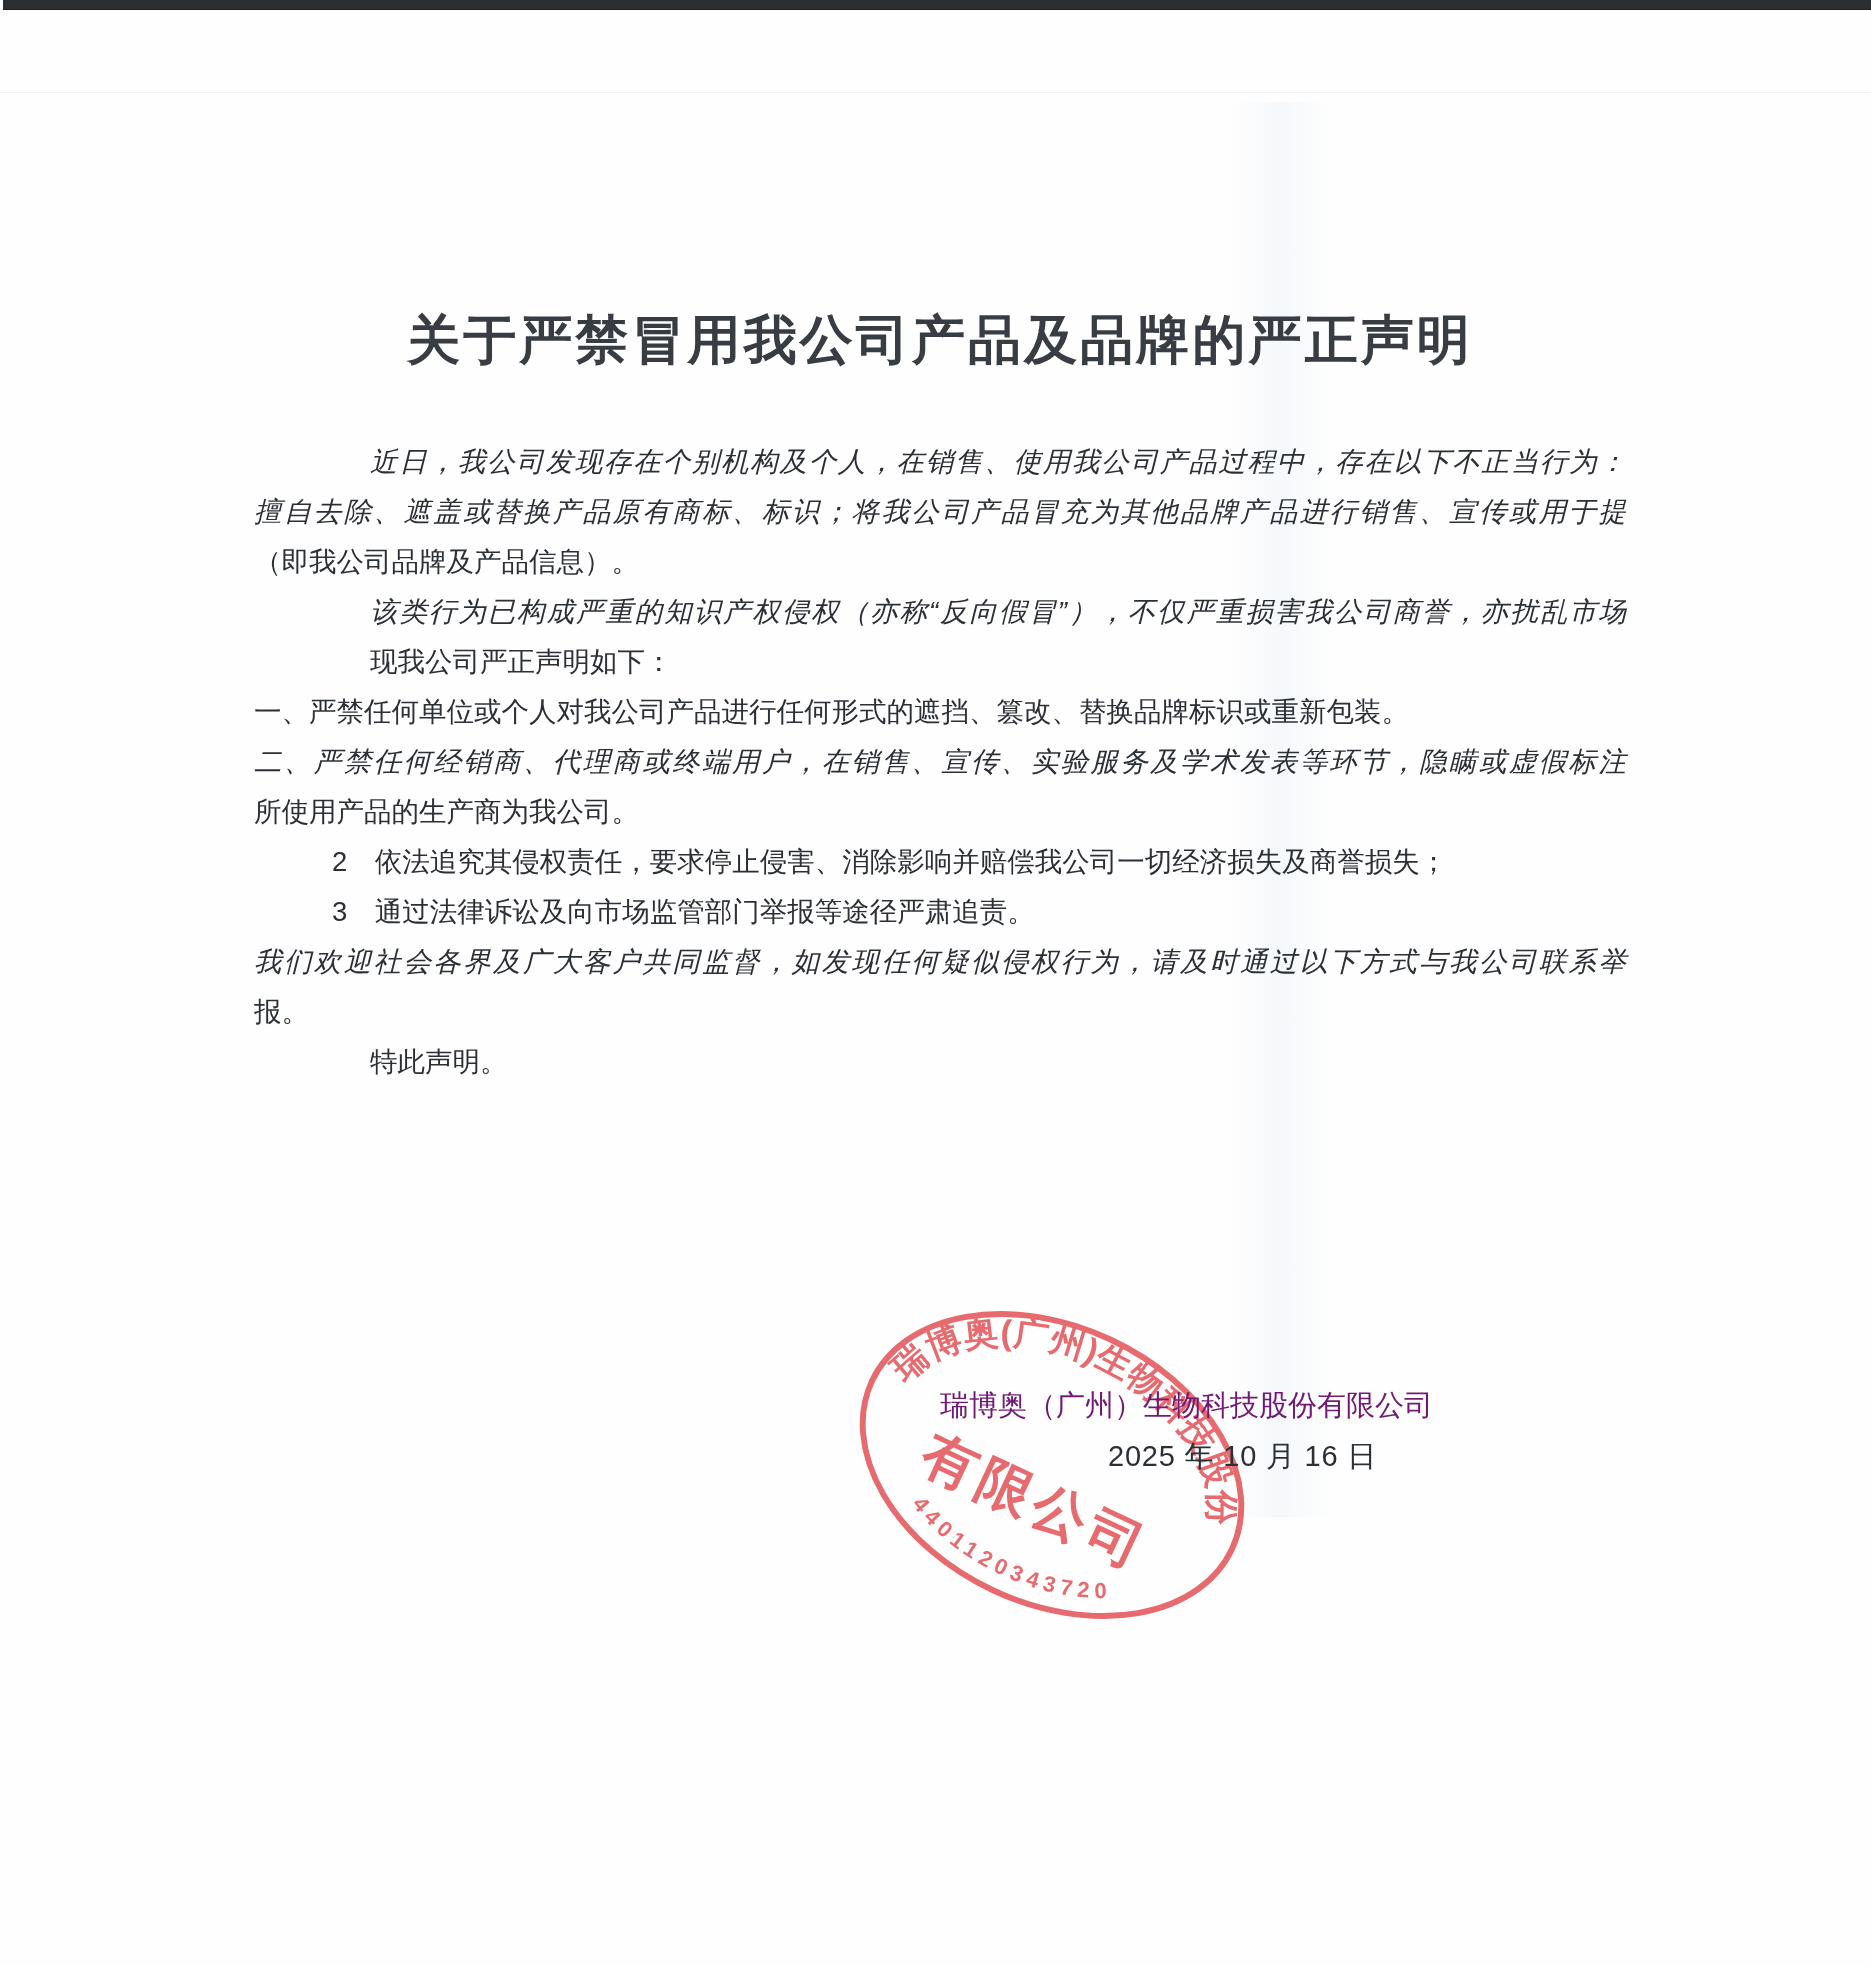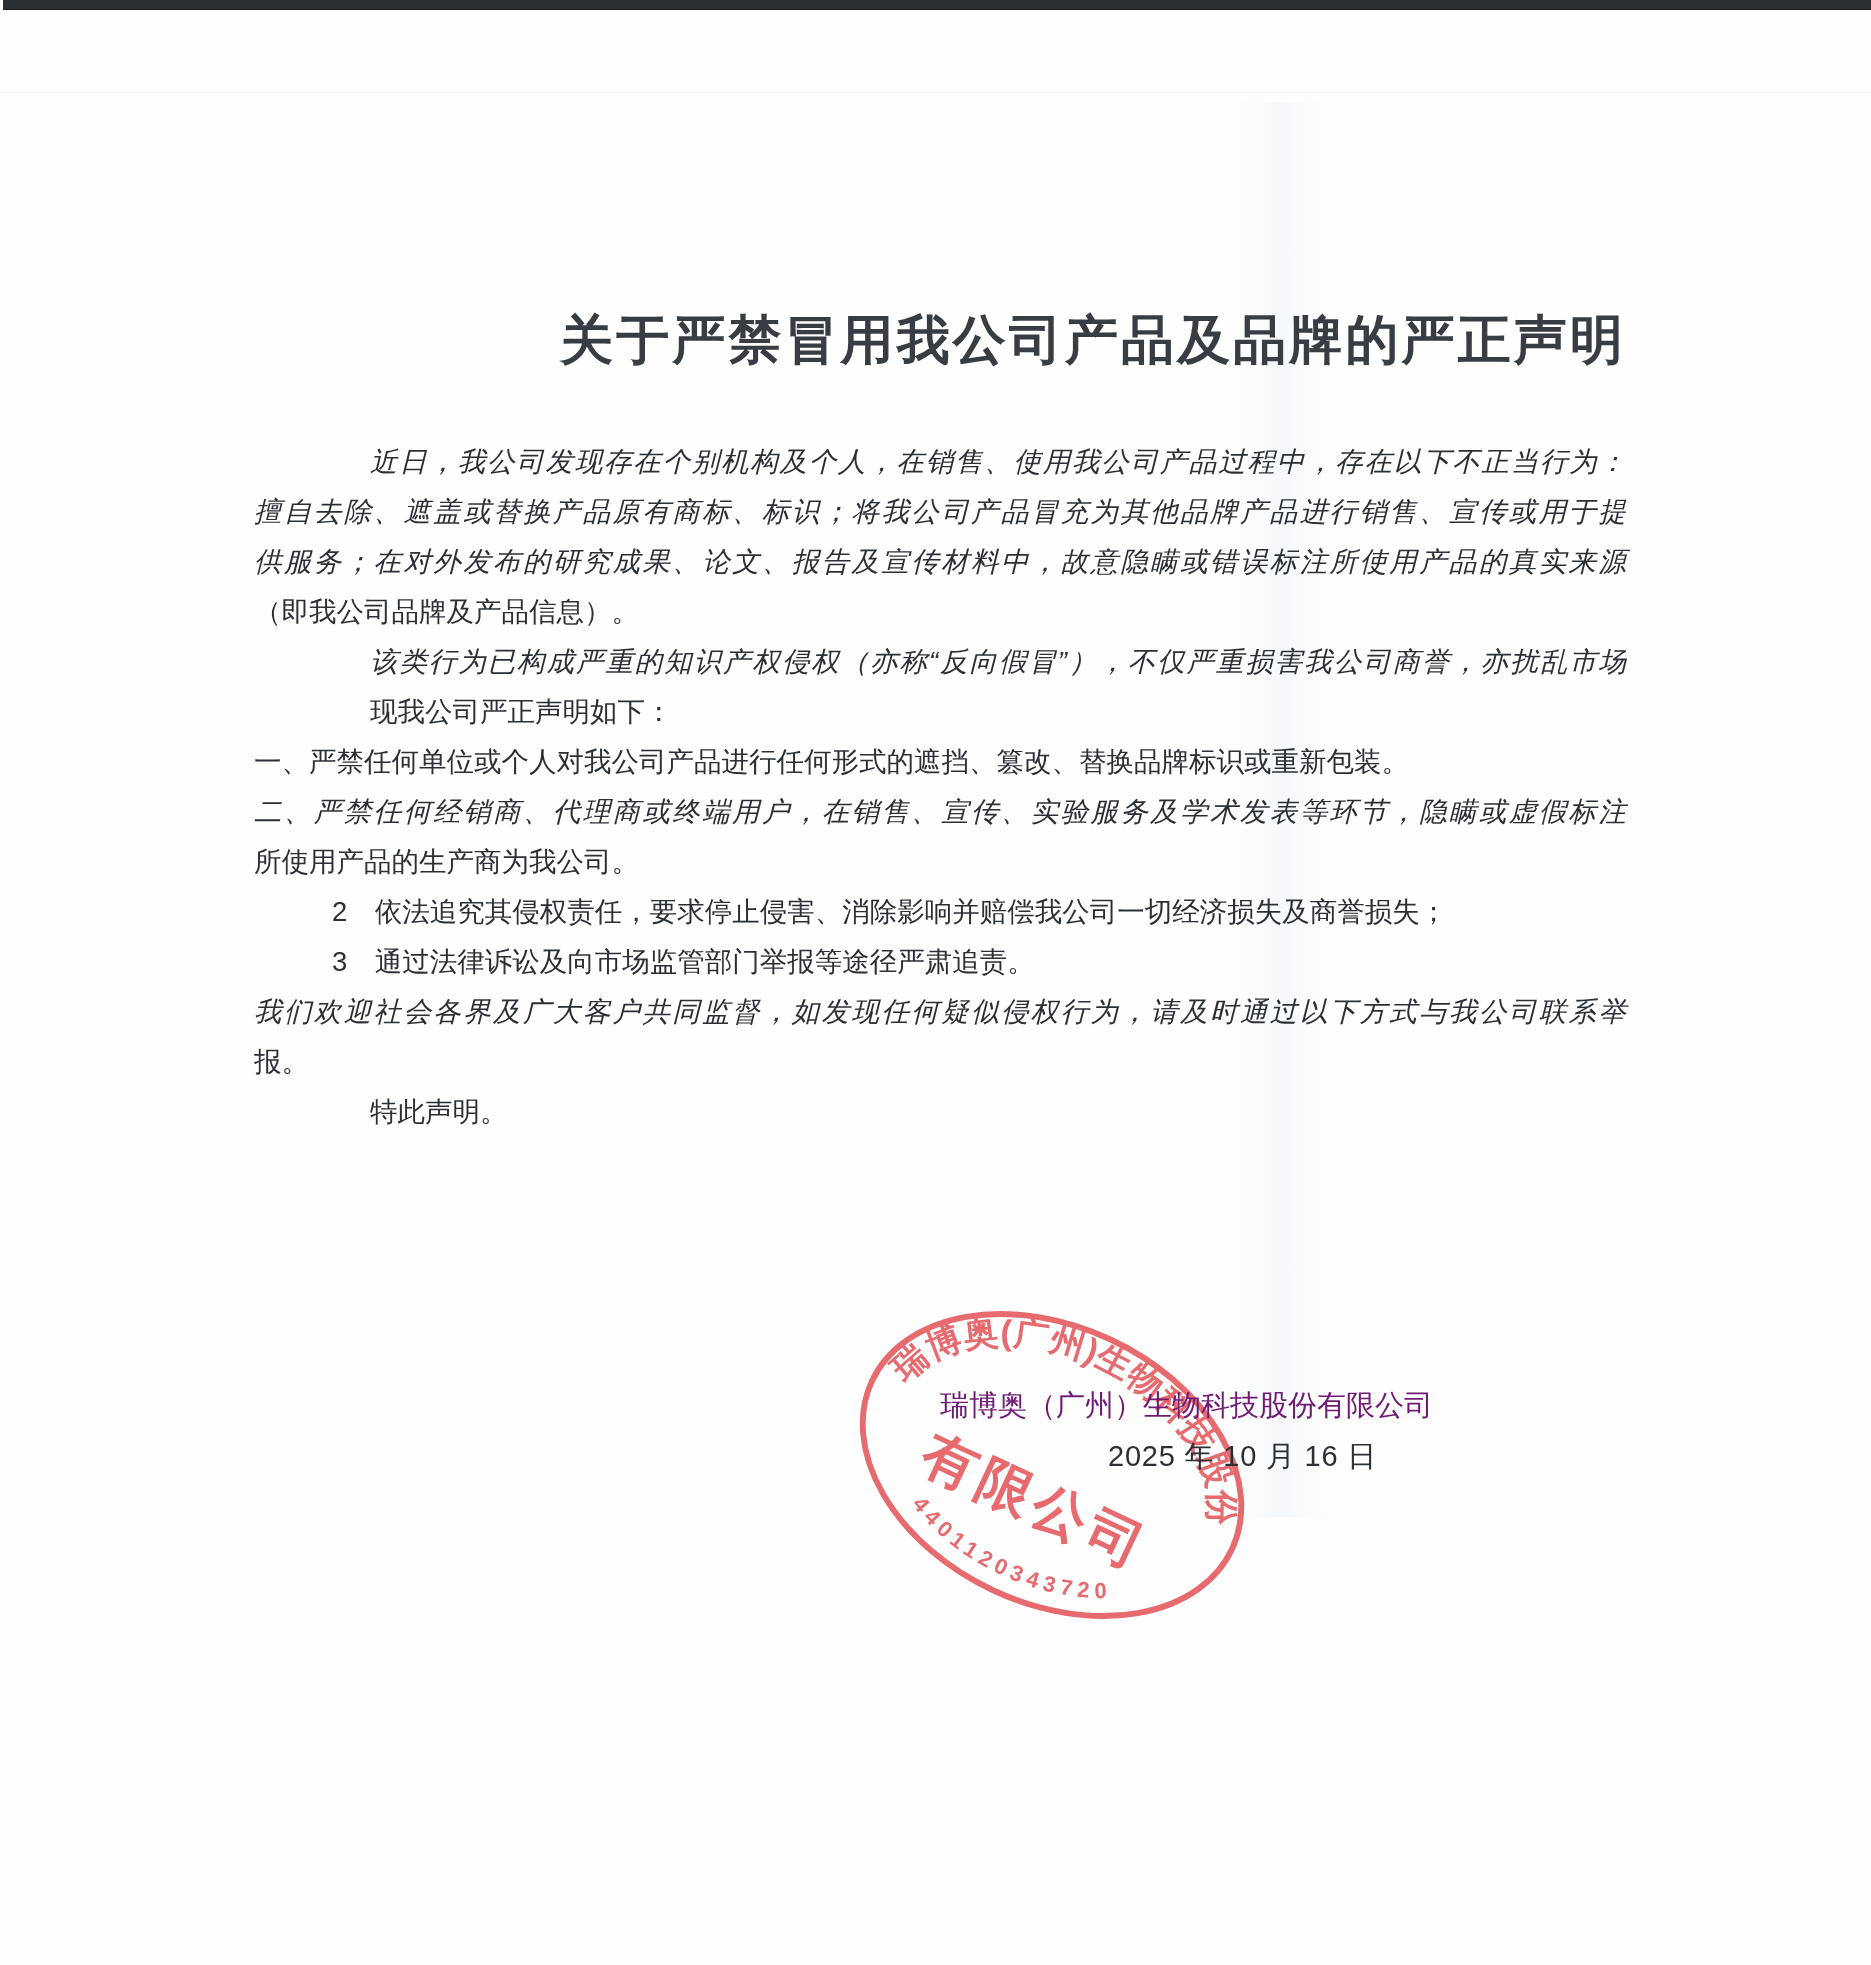--- a/index.html
+++ b/index.html
@@ -29,21 +29,21 @@
   .shade {
     position: absolute; top: 102px; left: 1230px; width: 102px; height: 1415px;
     background: linear-gradient(90deg, rgba(214,228,240,0), rgba(214,228,240,.22), rgba(214,228,240,0));
     pointer-events: none;
   }
   .title {
     position: absolute;
     left: 254px; width: 1372px; top: 305px; height: 69px;
     line-height: 69px;
     font-size: 53px; font-weight: 600; letter-spacing: 3.1px;
-    color: #383d44; text-align: right; white-space: nowrap;
+    color: #383d44; text-align: center; white-space: nowrap;
   }
   .body-block {
     position: absolute;
     left: 254px; width: 1372px; top: 437px;
     color: #2b2f36;
   }
   .line {
     height: 50px; line-height: 50px;
     font-size: 27.5px;
     text-align: justify;
@@ -77,21 +77,20 @@
 
   <div class="scan-bar"></div>
   <div class="crease"></div>
   <div class="shade"></div>
 
   <div class="title">关于严禁冒用我公司产品及品牌的严正声明</div>
 
   <div class="body-block">
       <div class="line" data-indent="1" data-fill="true">近日，我公司发现存在个别机构及个人，在销售、使用我公司产品过程中，存在以下不正当行为：</div>
       <div class="line" data-indent="0" data-fill="true">擅自去除、遮盖或替换产品原有商标、标识；将我公司产品冒充为其他品牌产品进行销售、宣传或用于提</div>
-      <div class="line" data-indent="0" data-fill="true">供服务；在对外发布的研究成果、论文、报告及宣传材料中，故意隐瞒或错误标注所使用产品的真实来源</div>
       <div class="line" data-indent="0" data-fill="false">（即我公司品牌及产品信息）。</div>
       <div class="line" data-indent="1" data-fill="true">该类行为已构成严重的知识产权侵权（亦称“反向假冒”），不仅严重损害我公司商誉，亦扰乱市场</div>
       <div class="line" data-indent="1" data-fill="false">现我公司严正声明如下：</div>
       <div class="line" data-indent="0" data-fill="false">一、严禁任何单位或个人对我公司产品进行任何形式的遮挡、篡改、替换品牌标识或重新包装。</div>
       <div class="line" data-indent="0" data-fill="true">二、严禁任何经销商、代理商或终端用户，在销售、宣传、实验服务及学术发表等环节，隐瞒或虚假标注</div>
       <div class="line" data-indent="0" data-fill="false">所使用产品的生产商为我公司。</div>
       <div class="line" data-indent="2" data-fill="false">2　依法追究其侵权责任，要求停止侵害、消除影响并赔偿我公司一切经济损失及商誉损失；</div>
       <div class="line" data-indent="2" data-fill="false">3　通过法律诉讼及向市场监管部门举报等途径严肃追责。</div>
       <div class="line" data-indent="0" data-fill="true">我们欢迎社会各界及广大客户共同监督，如发现任何疑似侵权行为，请及时通过以下方式与我公司联系举</div>
       <div class="line" data-indent="0" data-fill="false">报。</div>

